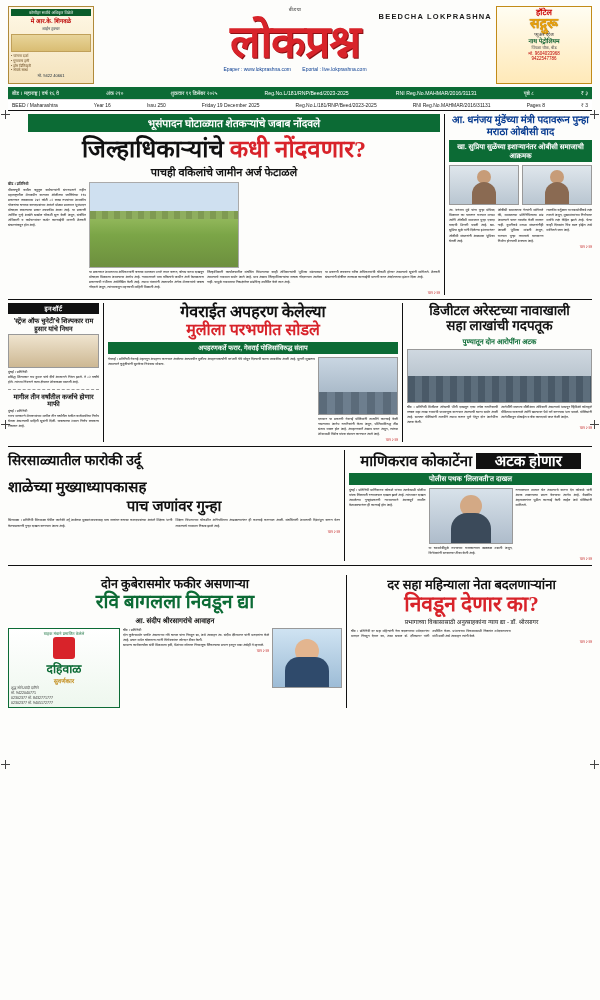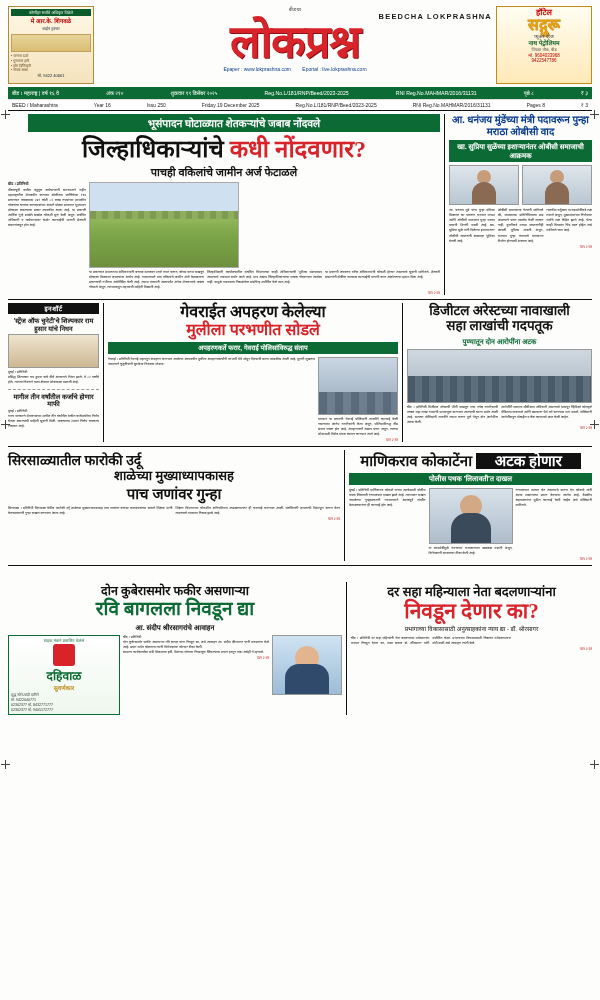--- a/index.html
+++ b/index.html
@@ -54,21 +54,21 @@
 
   .ad-box-right {
     width:96px; height:78px;
     border:1px solid #c28b18;
     background:linear-gradient(#fffdf2,#ffe9b8);
     text-align:center;
     padding:2px;
     overflow:hidden;
   }
   .ad-box-right .hr1 { color:#c00; font-weight:bold; font-size:8px; line-height:1; }
-  .ad-box-right .hr2 { color:#e8a00a; font-weight:bold; font-size:16px; line-height:1; text-shadow:0 0 1px #8a5a00;}
+  .ad-box-right .hr2 { color:#e8a00a; font-weight:bold; font-size:14px; line-height:1; text-shadow:0 0 1px #8a5a00;font-family:Liberation Mono, monospace;}
   .ad-box-right .hr3 { font-size:5px; color:#333; }
   .ad-box-right .hr4 { font-size:6px; color:#0a5c2a; font-weight:bold; }
   .ad-box-right .hr5 { font-size:4px; color:#444; }
   .ad-box-right .hrphone { font-size:4.5px; color:#b00; }
 
   
   .bar-green {
     margin-top:3px;
     background:#0c6b35; color:#fff;
     font-size:5.2px; padding:2px 4px;
@@ -197,21 +197,21 @@
   }
   .r-photo:after{
     content:""; position:absolute; bottom:0; left:0; right:0; height:26px;
     background:repeating-linear-gradient(90deg,#4a5a68 0 7px,#5d6e7c 7px 14px);
   }
 
   
   .sec3 { display:flex; gap:4px; margin-top:4px; border-top:1px solid #111; padding-top:3px; }
   .s3-left { flex:1; }
   .s3-h1 { font-weight:bold; font-size:14px; font-family:"Liberation Serif", serif; }
-  .s3-h2 { text-align:center; font-weight:bold; font-size:13px; line-height:1.1; font-family:"Liberation Serif", serif; }
+  .s3-h2 { text-align:left; font-weight:bold; font-size:15px; line-height:1.1; font-family:"Liberation Serif", serif;margin-top:10px; }
   .s3-h3 { text-align:center; font-weight:bold; font-size:15px; color:#111; font-family:"Liberation Serif", serif; }
   .s3-right { width:248px; border-left:1px solid #111; padding-left:4px; }
   .s3r-head {
     text-align:center; font-weight:bold; font-size:15px;
     font-family:"Liberation Serif", serif;
   }
   .s3r-head .k { background:#111; color:#fff; padding:0 19px; }
   .s3r-sub {
     background:#0c6b35; color:#fff; text-align:center;
     font-size:7px; font-weight:bold; padding:1.5px; margin:3px 0;
@@ -224,21 +224,21 @@
   .port:after{
     content:""; position:absolute; left:50%; bottom:0; width:40px; height:30px;
     margin-left:-20px; border-radius:16px 16px 0 0; background:#3b4a5a;
   }
   .port:before{
     content:""; position:absolute; left:50%; bottom:26px; width:22px; height:22px;
     margin-left:-11px; border-radius:50%; background:#d3a985;
   }
 
   
-  .sec4 { display:flex; gap:4px; margin-top:4px; border-top:1px solid #111; padding-top:16px;justify-content:space-between; }
+  .sec4 { display:flex; gap:4px; margin-top:4px; border-top:1px solid #111; padding-top:9px;justify-content:space-between; }
   .b-left { flex:1; }
   .b-h1 { text-align:center; font-weight:bold; font-size:12.5px; font-family:"Liberation Serif", serif; }
   .b-h2 { text-align:center; font-weight:bold; font-size:19px; color:#0c6b35; line-height:1.1; font-family:"Liberation Serif", serif; }
   .b-sub { text-align:center; font-weight:bold; font-size:7px; margin:3px 0; }
   .b-right { width:246px; border-left:1px solid #111; padding-left:4px; }
   .b-rh { text-align:center; font-weight:bold; font-size:13px; font-family:"Liberation Serif", serif; }
   .b-rh2 { text-align:center; font-weight:bold; font-size:21px; color:#d8232a; line-height:1.05; font-family:"Liberation Serif", serif; }
   .b-rsub { text-align:center; font-size:6px; color:#111; margin-top:3px; }
   .b-port {
     width:70px; height:60px; border:1px solid #999;

